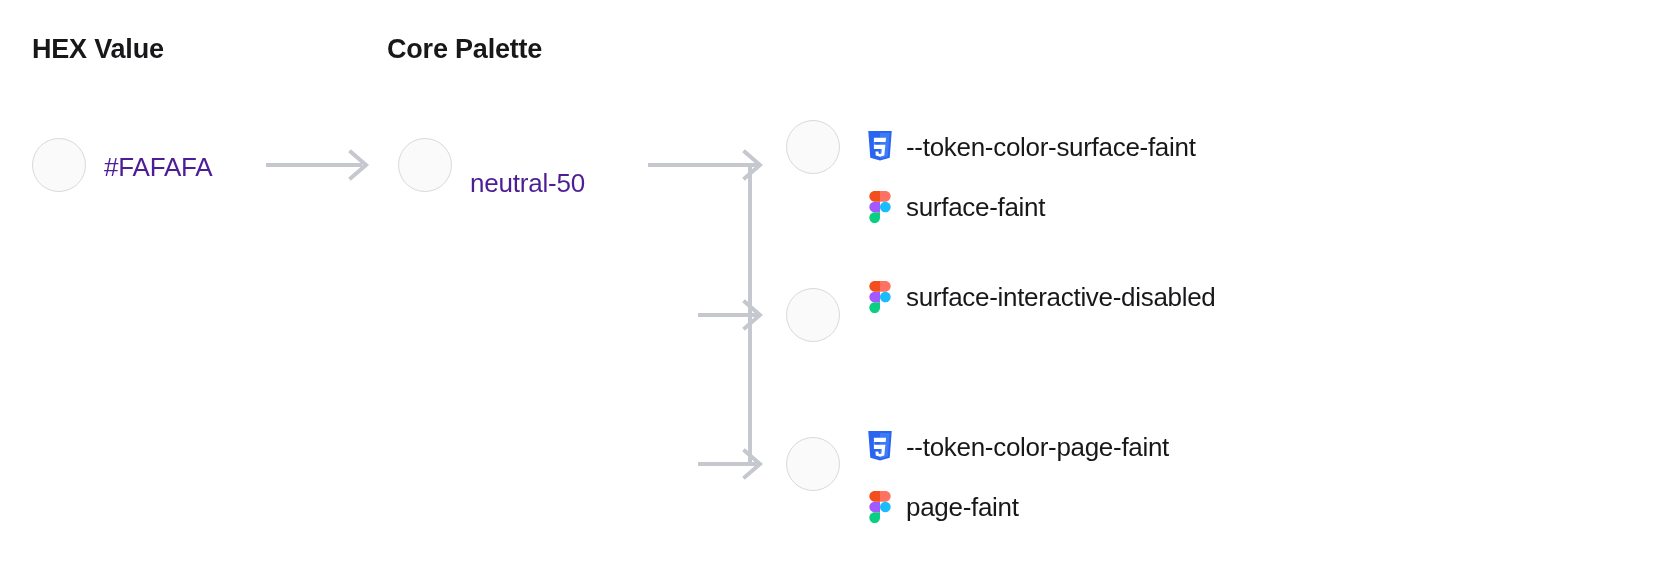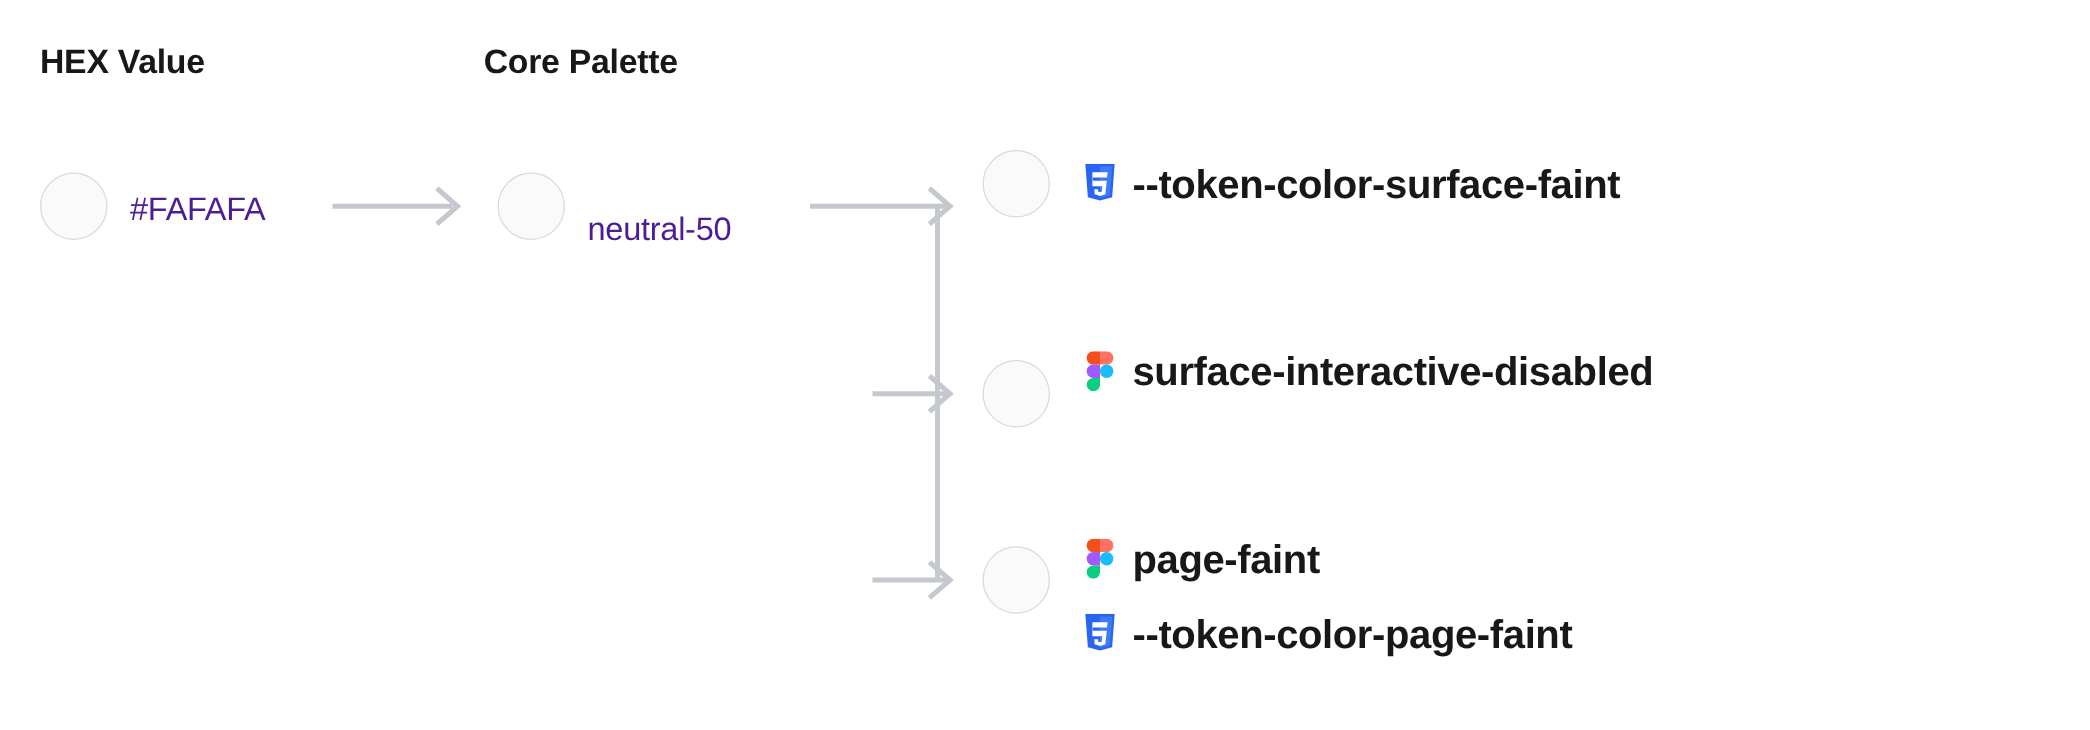--- a/index.html
+++ b/index.html
@@ -85,22 +85,22 @@
     height: 60px;
     gap: 12px;
   }
   .token-icon {
     flex: 0 0 auto;
     width: 28px;
     height: 32px;
     display: block;
   }
   .token-text {
-    font-size: 32px;
-    font-weight: 700;
+    font-size: 26px;
+    font-weight: 400;
     color: #18181b;
     white-space: nowrap;
     letter-spacing: -0.3px;
     line-height: 1;
   }
 </style>
 </head>
 <body>
 
 <div id="stage">
@@ -150,49 +150,59 @@
 
   <div class="token-group" id="token-group-0">
     <div class="token-row">
       <svg class="token-icon" viewBox="0 0 124 141" xmlns="http://www.w3.org/2000/svg">
         <polygon fill="#2965F1" points="10,0 114,0 105,118 62,130 19,118"></polygon>
         <polygon fill="#3D7BF7" points="62,9 62,121 97,111 105,9"></polygon>
         <polygon fill="#FFFFFF" points="35,30 89,30 87,48 36,48 37,60 86,60 81,108 62,114 43,108 42,90 55,90 56,99 62,101 68,99 70,79 35,79"></polygon>
       </svg>
       <span class="token-text">--token-color-surface-faint</span>
     </div>
-  </div>
-
-  <div class="token-group" id="token-group-1">
     <div class="token-row">
       <svg class="token-icon" viewBox="0 0 96 144" xmlns="http://www.w3.org/2000/svg">
         <path fill="#0ACF83" d="M24 144c13.3 0 24-10.7 24-24v-24H24c-13.3 0-24 10.7-24 24s10.7 24 24 24z"></path>
         <path fill="#A259FF" d="M0 72c0-13.3 10.7-24 24-24h24v48H24C10.7 96 0 85.3 0 72z"></path>
         <path fill="#F24E1E" d="M0 24C0 10.7 10.7 0 24 0h24v48H24C10.7 48 0 37.3 0 24z"></path>
         <path fill="#FF7262" d="M48 0h24c13.3 0 24 10.7 24 24S85.3 48 72 48H48V0z"></path>
         <path fill="#1ABCFE" d="M96 72c0 13.3-10.7 24-24 24S48 85.3 48 72s10.7-24 24-24 24 10.7 24 24z"></path>
       </svg>
-      <span class="token-text">surface-interactive-disabled</span>
+      <span class="token-text">surface-faint</span>
     </div>
   </div>
 
-  <div class="token-group" id="token-group-2">
+  <div class="token-group" id="token-group-1">
     <div class="token-row">
       <svg class="token-icon" viewBox="0 0 96 144" xmlns="http://www.w3.org/2000/svg">
         <path fill="#0ACF83" d="M24 144c13.3 0 24-10.7 24-24v-24H24c-13.3 0-24 10.7-24 24s10.7 24 24 24z"></path>
         <path fill="#A259FF" d="M0 72c0-13.3 10.7-24 24-24h24v48H24C10.7 96 0 85.3 0 72z"></path>
         <path fill="#F24E1E" d="M0 24C0 10.7 10.7 0 24 0h24v48H24C10.7 48 0 37.3 0 24z"></path>
         <path fill="#FF7262" d="M48 0h24c13.3 0 24 10.7 24 24S85.3 48 72 48H48V0z"></path>
         <path fill="#1ABCFE" d="M96 72c0 13.3-10.7 24-24 24S48 85.3 48 72s10.7-24 24-24 24 10.7 24 24z"></path>
       </svg>
-      <span class="token-text">page-faint</span>
-    </div>
+      <span class="token-text">surface-interactive-disabled</span>
+    </div>
+  </div>
+
+  <div class="token-group" id="token-group-2">
     <div class="token-row">
       <svg class="token-icon" viewBox="0 0 124 141" xmlns="http://www.w3.org/2000/svg">
         <polygon fill="#2965F1" points="10,0 114,0 105,118 62,130 19,118"></polygon>
         <polygon fill="#3D7BF7" points="62,9 62,121 97,111 105,9"></polygon>
         <polygon fill="#FFFFFF" points="35,30 89,30 87,48 36,48 37,60 86,60 81,108 62,114 43,108 42,90 55,90 56,99 62,101 68,99 70,79 35,79"></polygon>
       </svg>
       <span class="token-text">--token-color-page-faint</span>
     </div>
+    <div class="token-row">
+      <svg class="token-icon" viewBox="0 0 96 144" xmlns="http://www.w3.org/2000/svg">
+        <path fill="#0ACF83" d="M24 144c13.3 0 24-10.7 24-24v-24H24c-13.3 0-24 10.7-24 24s10.7 24 24 24z"></path>
+        <path fill="#A259FF" d="M0 72c0-13.3 10.7-24 24-24h24v48H24C10.7 96 0 85.3 0 72z"></path>
+        <path fill="#F24E1E" d="M0 24C0 10.7 10.7 0 24 0h24v48H24C10.7 48 0 37.3 0 24z"></path>
+        <path fill="#FF7262" d="M48 0h24c13.3 0 24 10.7 24 24S85.3 48 72 48H48V0z"></path>
+        <path fill="#1ABCFE" d="M96 72c0 13.3-10.7 24-24 24S48 85.3 48 72s10.7-24 24-24 24 10.7 24 24z"></path>
+      </svg>
+      <span class="token-text">page-faint</span>
+    </div>
   </div>
 
 </div>
 
 </body></html>

